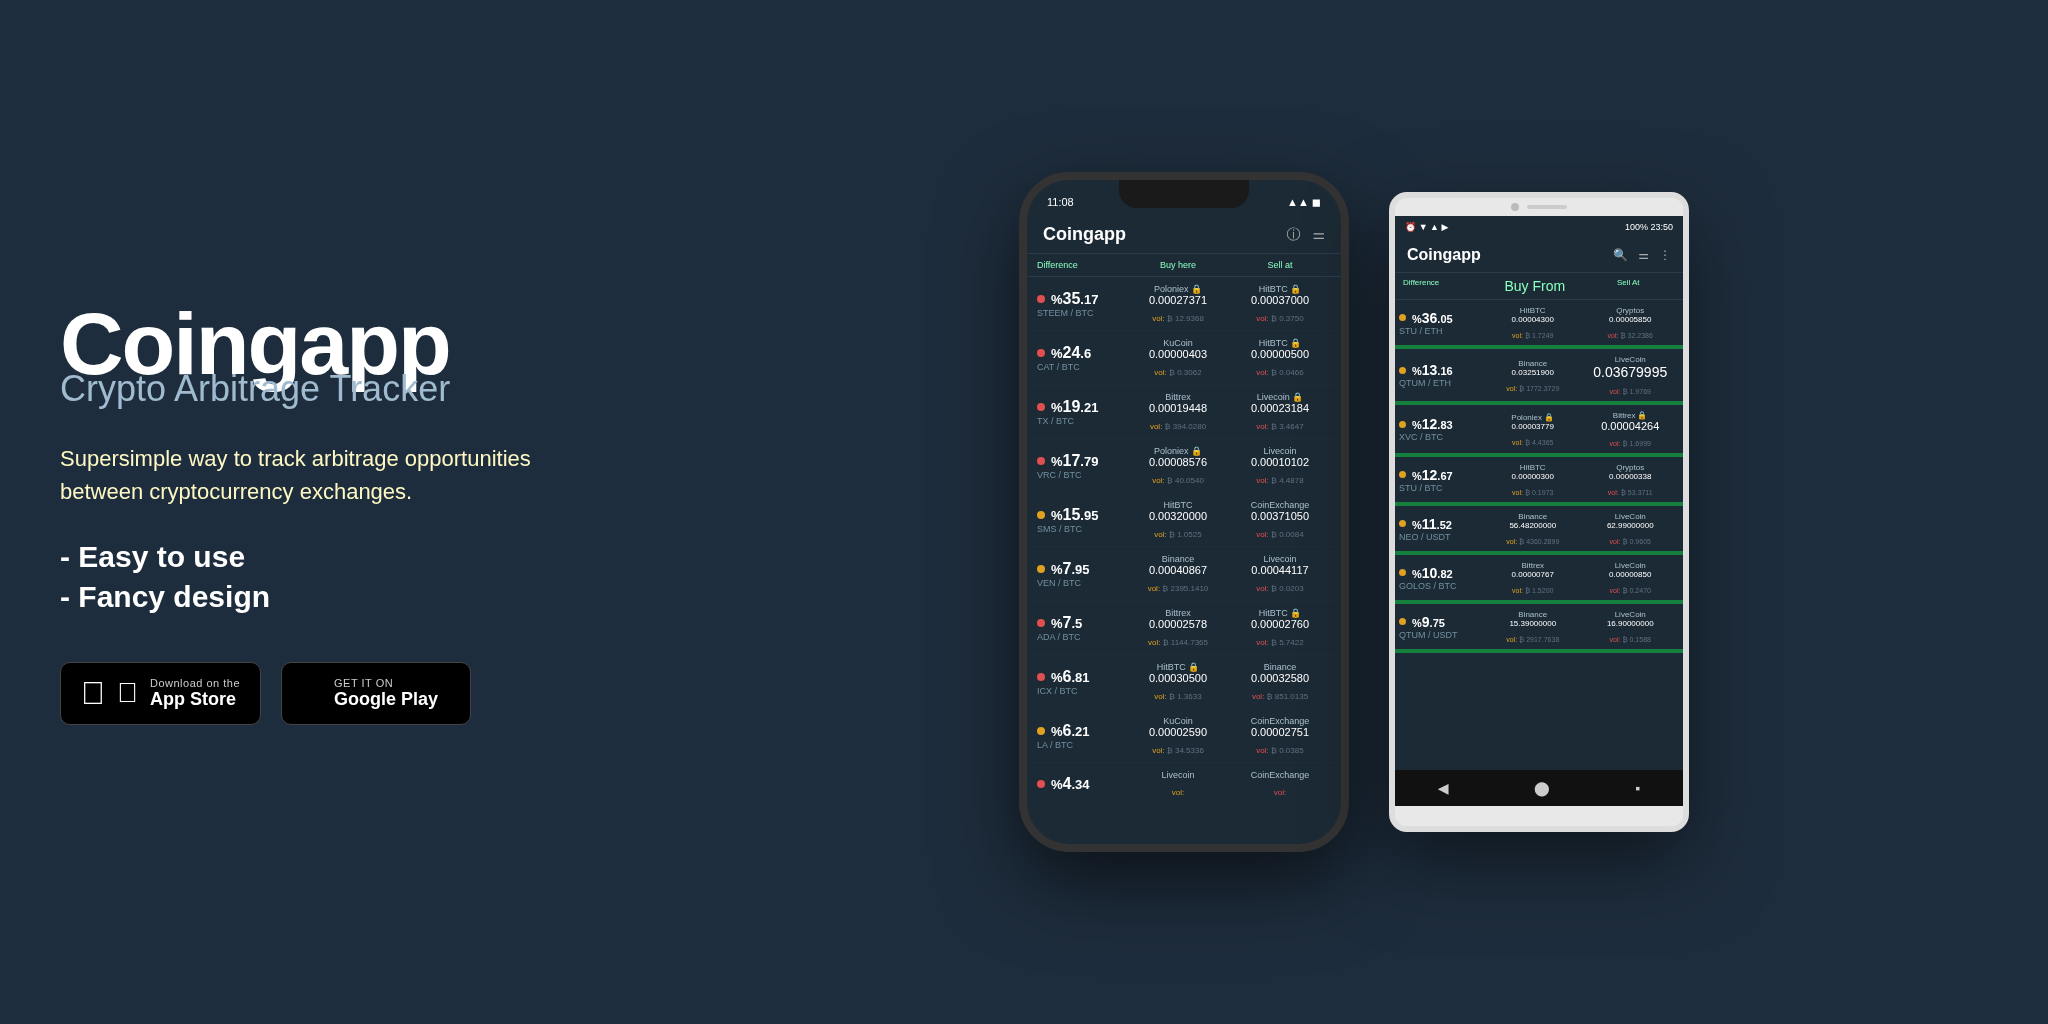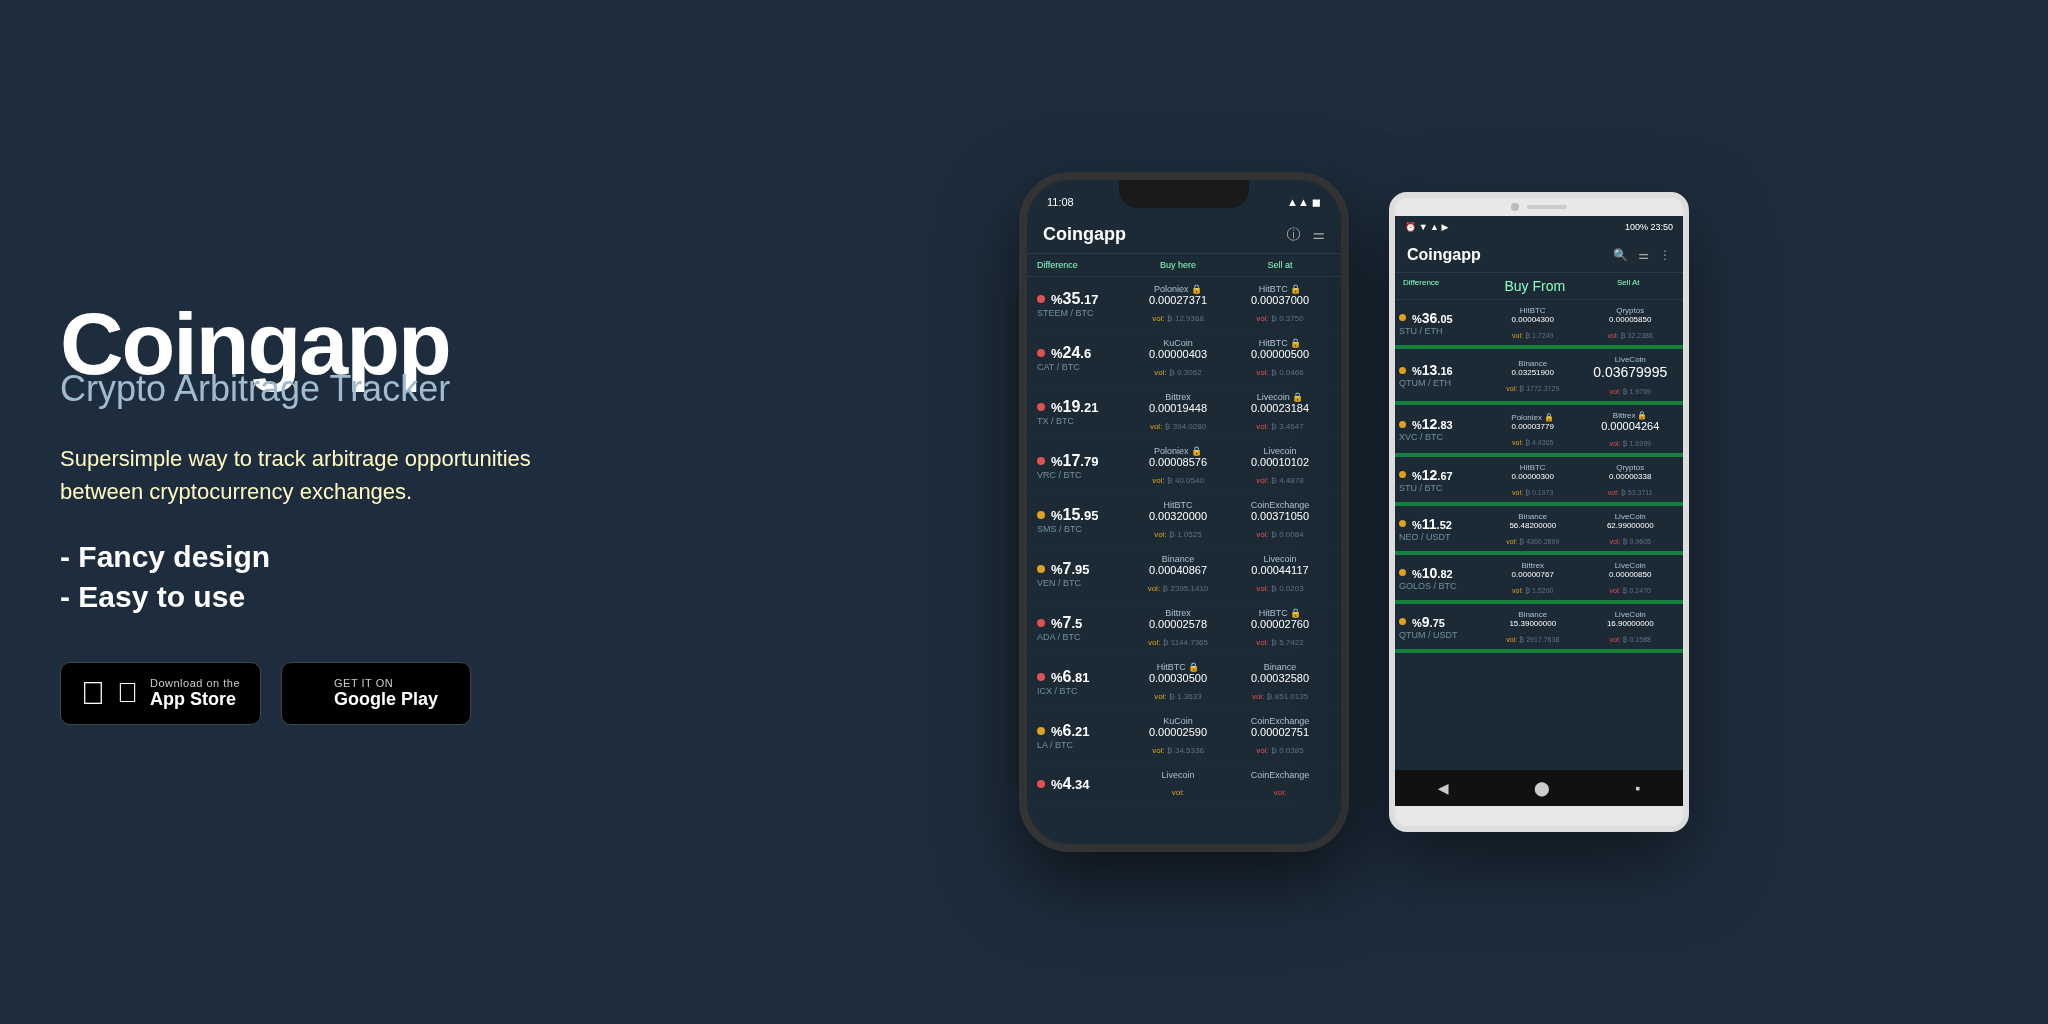--- a/index.html
+++ b/index.html
@@ -332,22 +332,22 @@
 </head>
 <body>
 
 <div class="left-panel">
   <div>
     <h1 class="app-title">Coingapp</h1>
     <p class="app-subtitle">Crypto Arbitrage Tracker</p>
   </div>
   <p class="app-description">Supersimple way to track arbitrage opportunities between cryptocurrency exchanges.</p>
   <div class="features">
+    <div class="feature-item">- Easy to use</div>
     <div class="feature-item">- Fancy design</div>
-    <div class="feature-item">- Easy to use</div>
   </div>
   <div class="store-buttons">
     <div class="store-btn">
       <span class="store-btn-icon"></span>
       <span style="font-size:28px;color:#fff;"></span>
       <div class="store-btn-text">
         <span class="line1">Download on the</span>
         <span class="line2">App Store</span>
       </div>
     </div>

